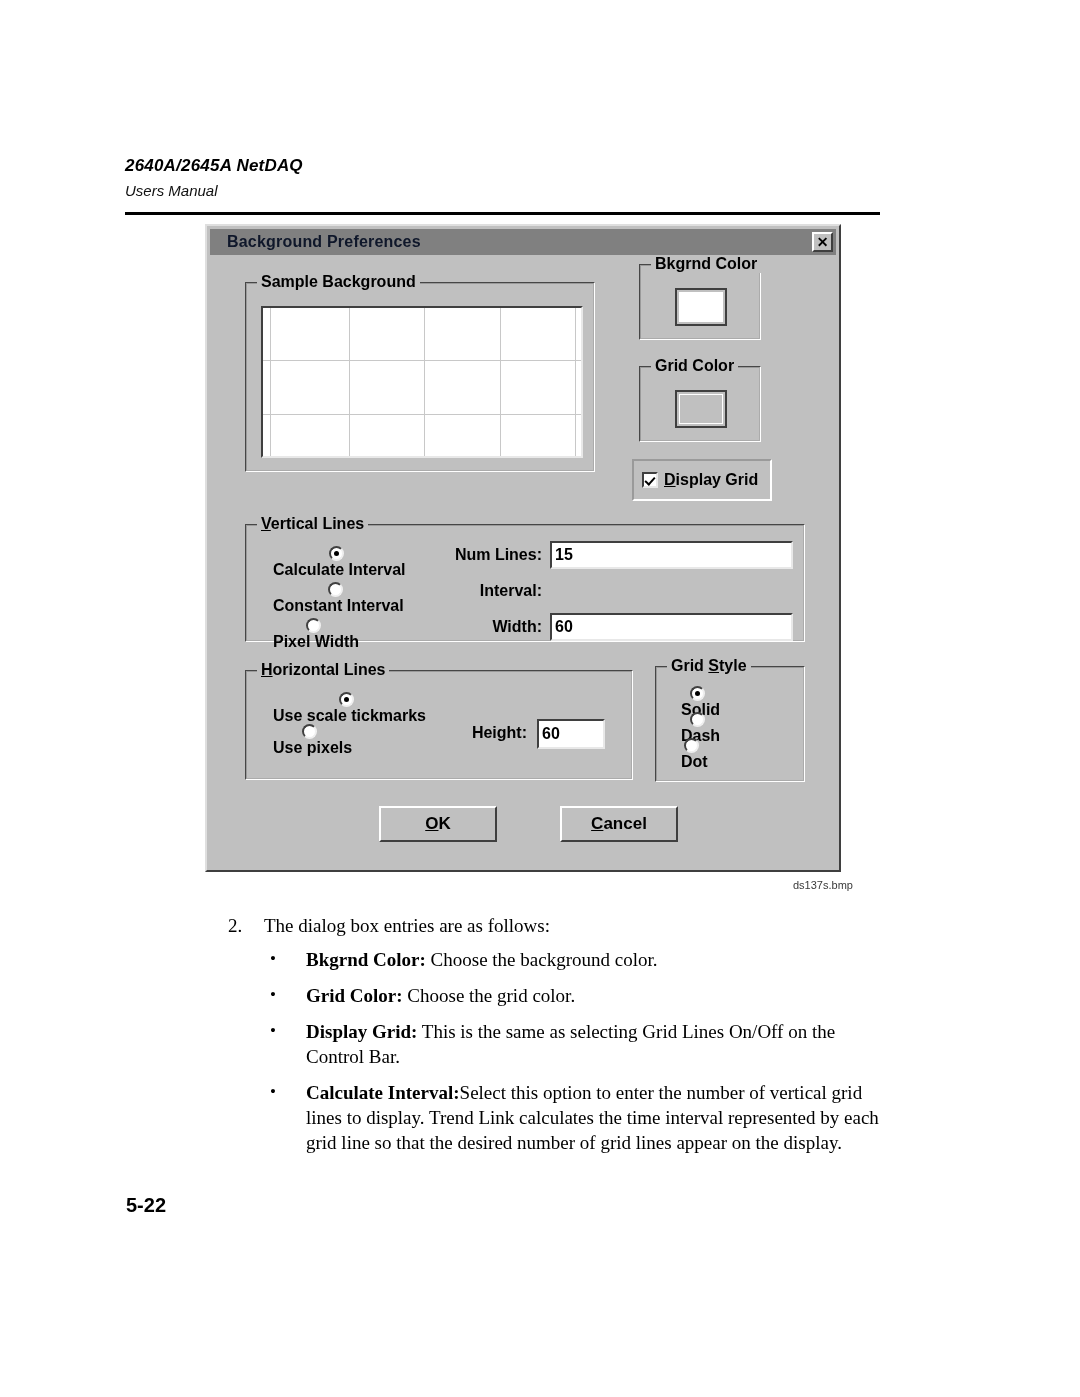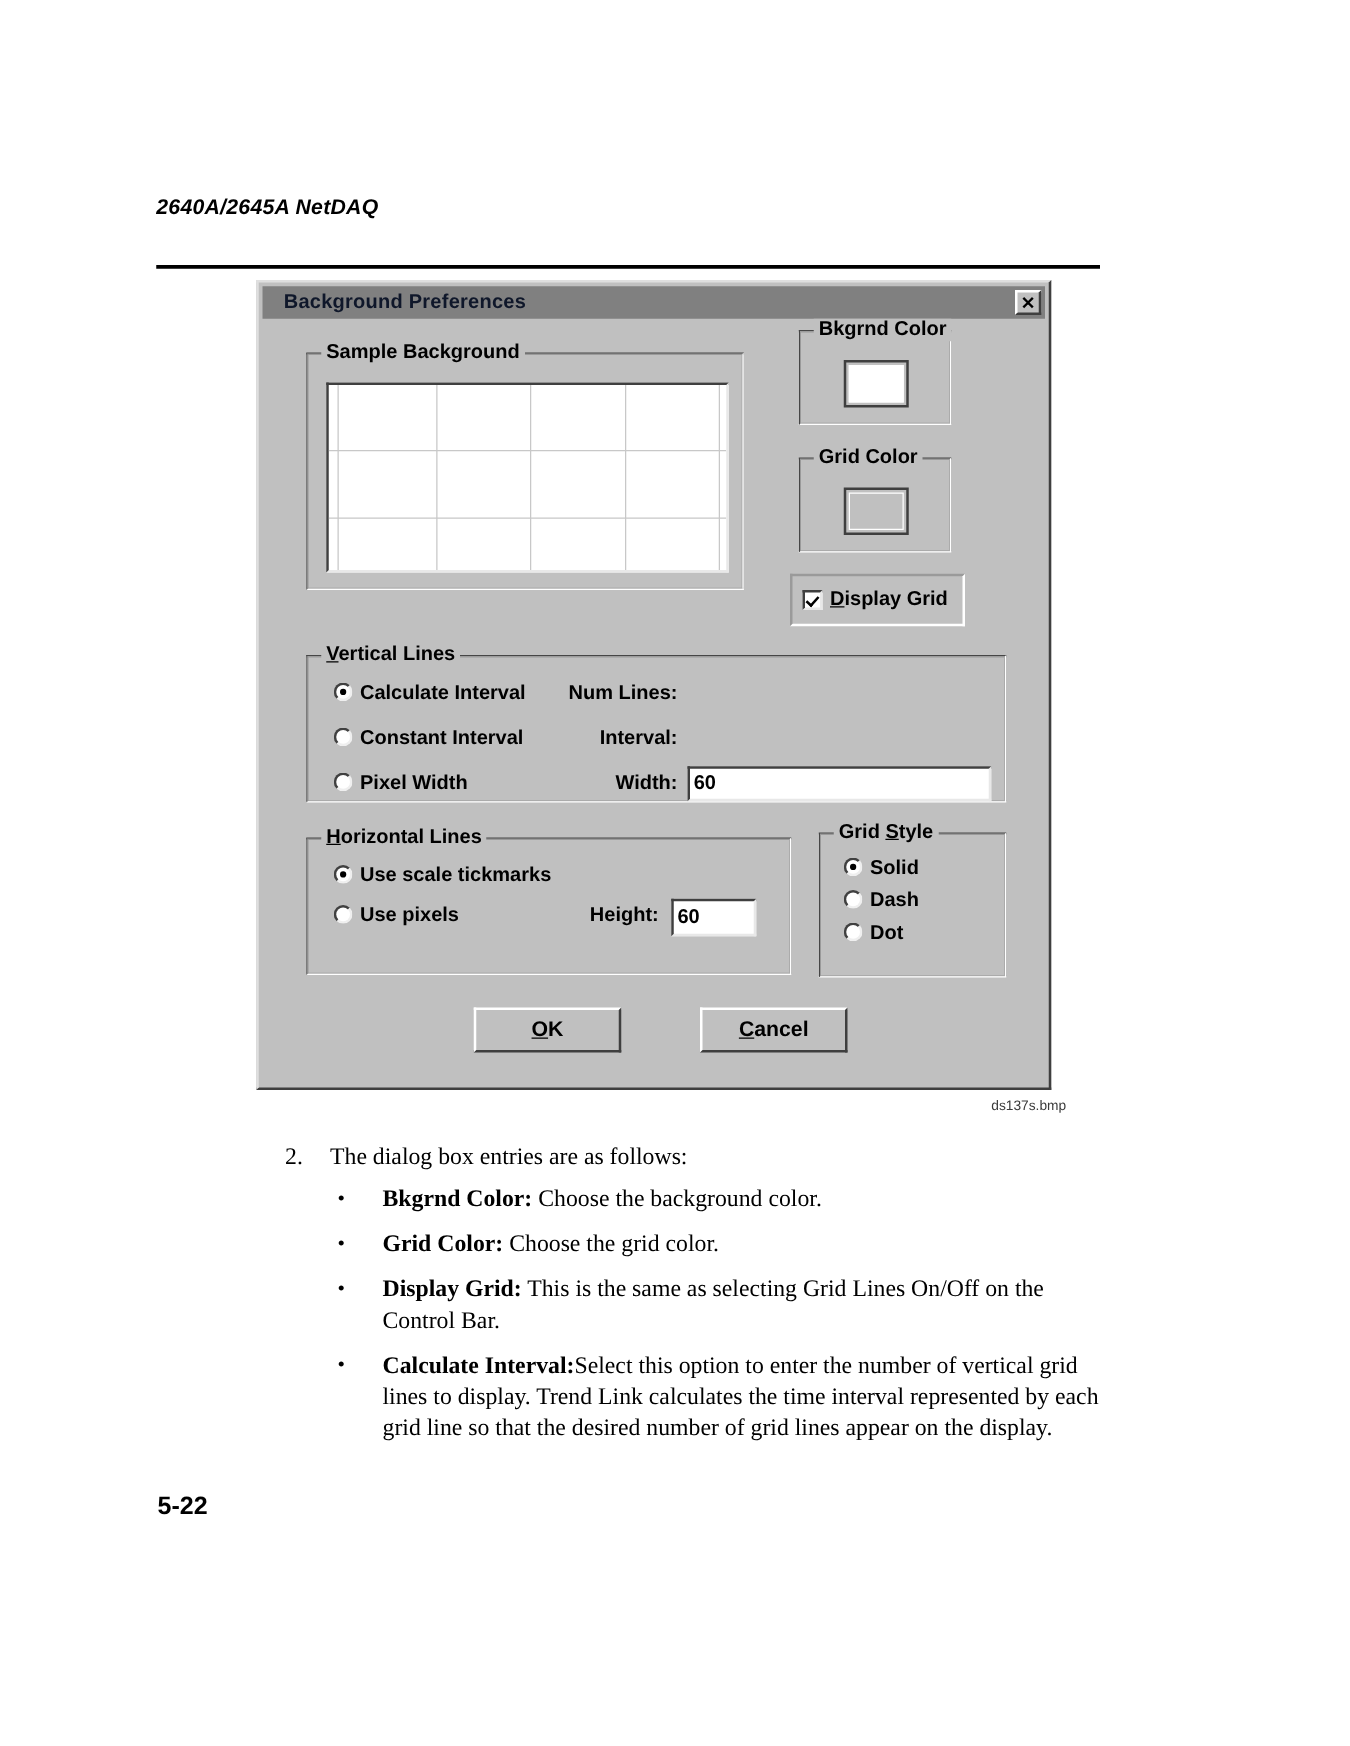--- a/index.html
+++ b/index.html
@@ -204,20 +204,22 @@
     color: #000;
     margin-left: 6px;
     white-space: nowrap;
   }
   .ctl-label u { text-decoration: underline; }
 
   
   .radio-row {
     position: absolute;
     display: flex;
+    align-items: center;
+    flex-direction: column;
   }
   .radio {
     width: 15px; height: 15px;
     border-radius: 50%;
     background: #ffffff;
     border: 2px solid #7a7a7a;
     border-top-color: #404040;
     border-left-color: #404040;
     border-right-color: #efefef;
     border-bottom-color: #efefef;
@@ -336,20 +338,21 @@
     font-size: 20px;
     font-weight: bold;
     color: #000;
   }
 </style>
 </head>
 <body>
 
 <div class="page-header">
   <div class="hdr-title">2640A/2645A NetDAQ</div>
+  <div class="hdr-sub">Users Manual</div>
 </div>
 <div class="hdr-rule"></div>
 
 <div class="dialog">
 
   <div class="titlebar">
     <span class="titlebar-text">Background Preferences</span>
     <span class="close-btn">✕</span>
   </div>
 
@@ -395,20 +398,21 @@
     <div class="radio-row" style="left:20px; top:56px;">
       <span class="radio"></span>
       <span class="ctl-label">Constant Interval</span>
     </div>
     <div class="radio-row" style="left:20px; top:92px;">
       <span class="radio"></span>
       <span class="ctl-label">Pixel Width</span>
     </div>
 
     <span class="field-label" style="left:185px; top:20px; width:110px;">Num Lines:</span>
+    <div class="textfield" style="left:303px; top:15px; width:243px; height:28px;">15</div>
 
     <span class="field-label" style="left:185px; top:56px; width:110px;">Interval:</span>
 
     <span class="field-label" style="left:185px; top:92px; width:110px;">Width:</span>
     <div class="textfield" style="left:303px; top:87px; width:243px; height:28px;">60</div>
   </div>
 
   <div class="group" id="grp-horiz">
     <span class="group-title"><u>H</u><span>orizontal Lines</span></span>
 

